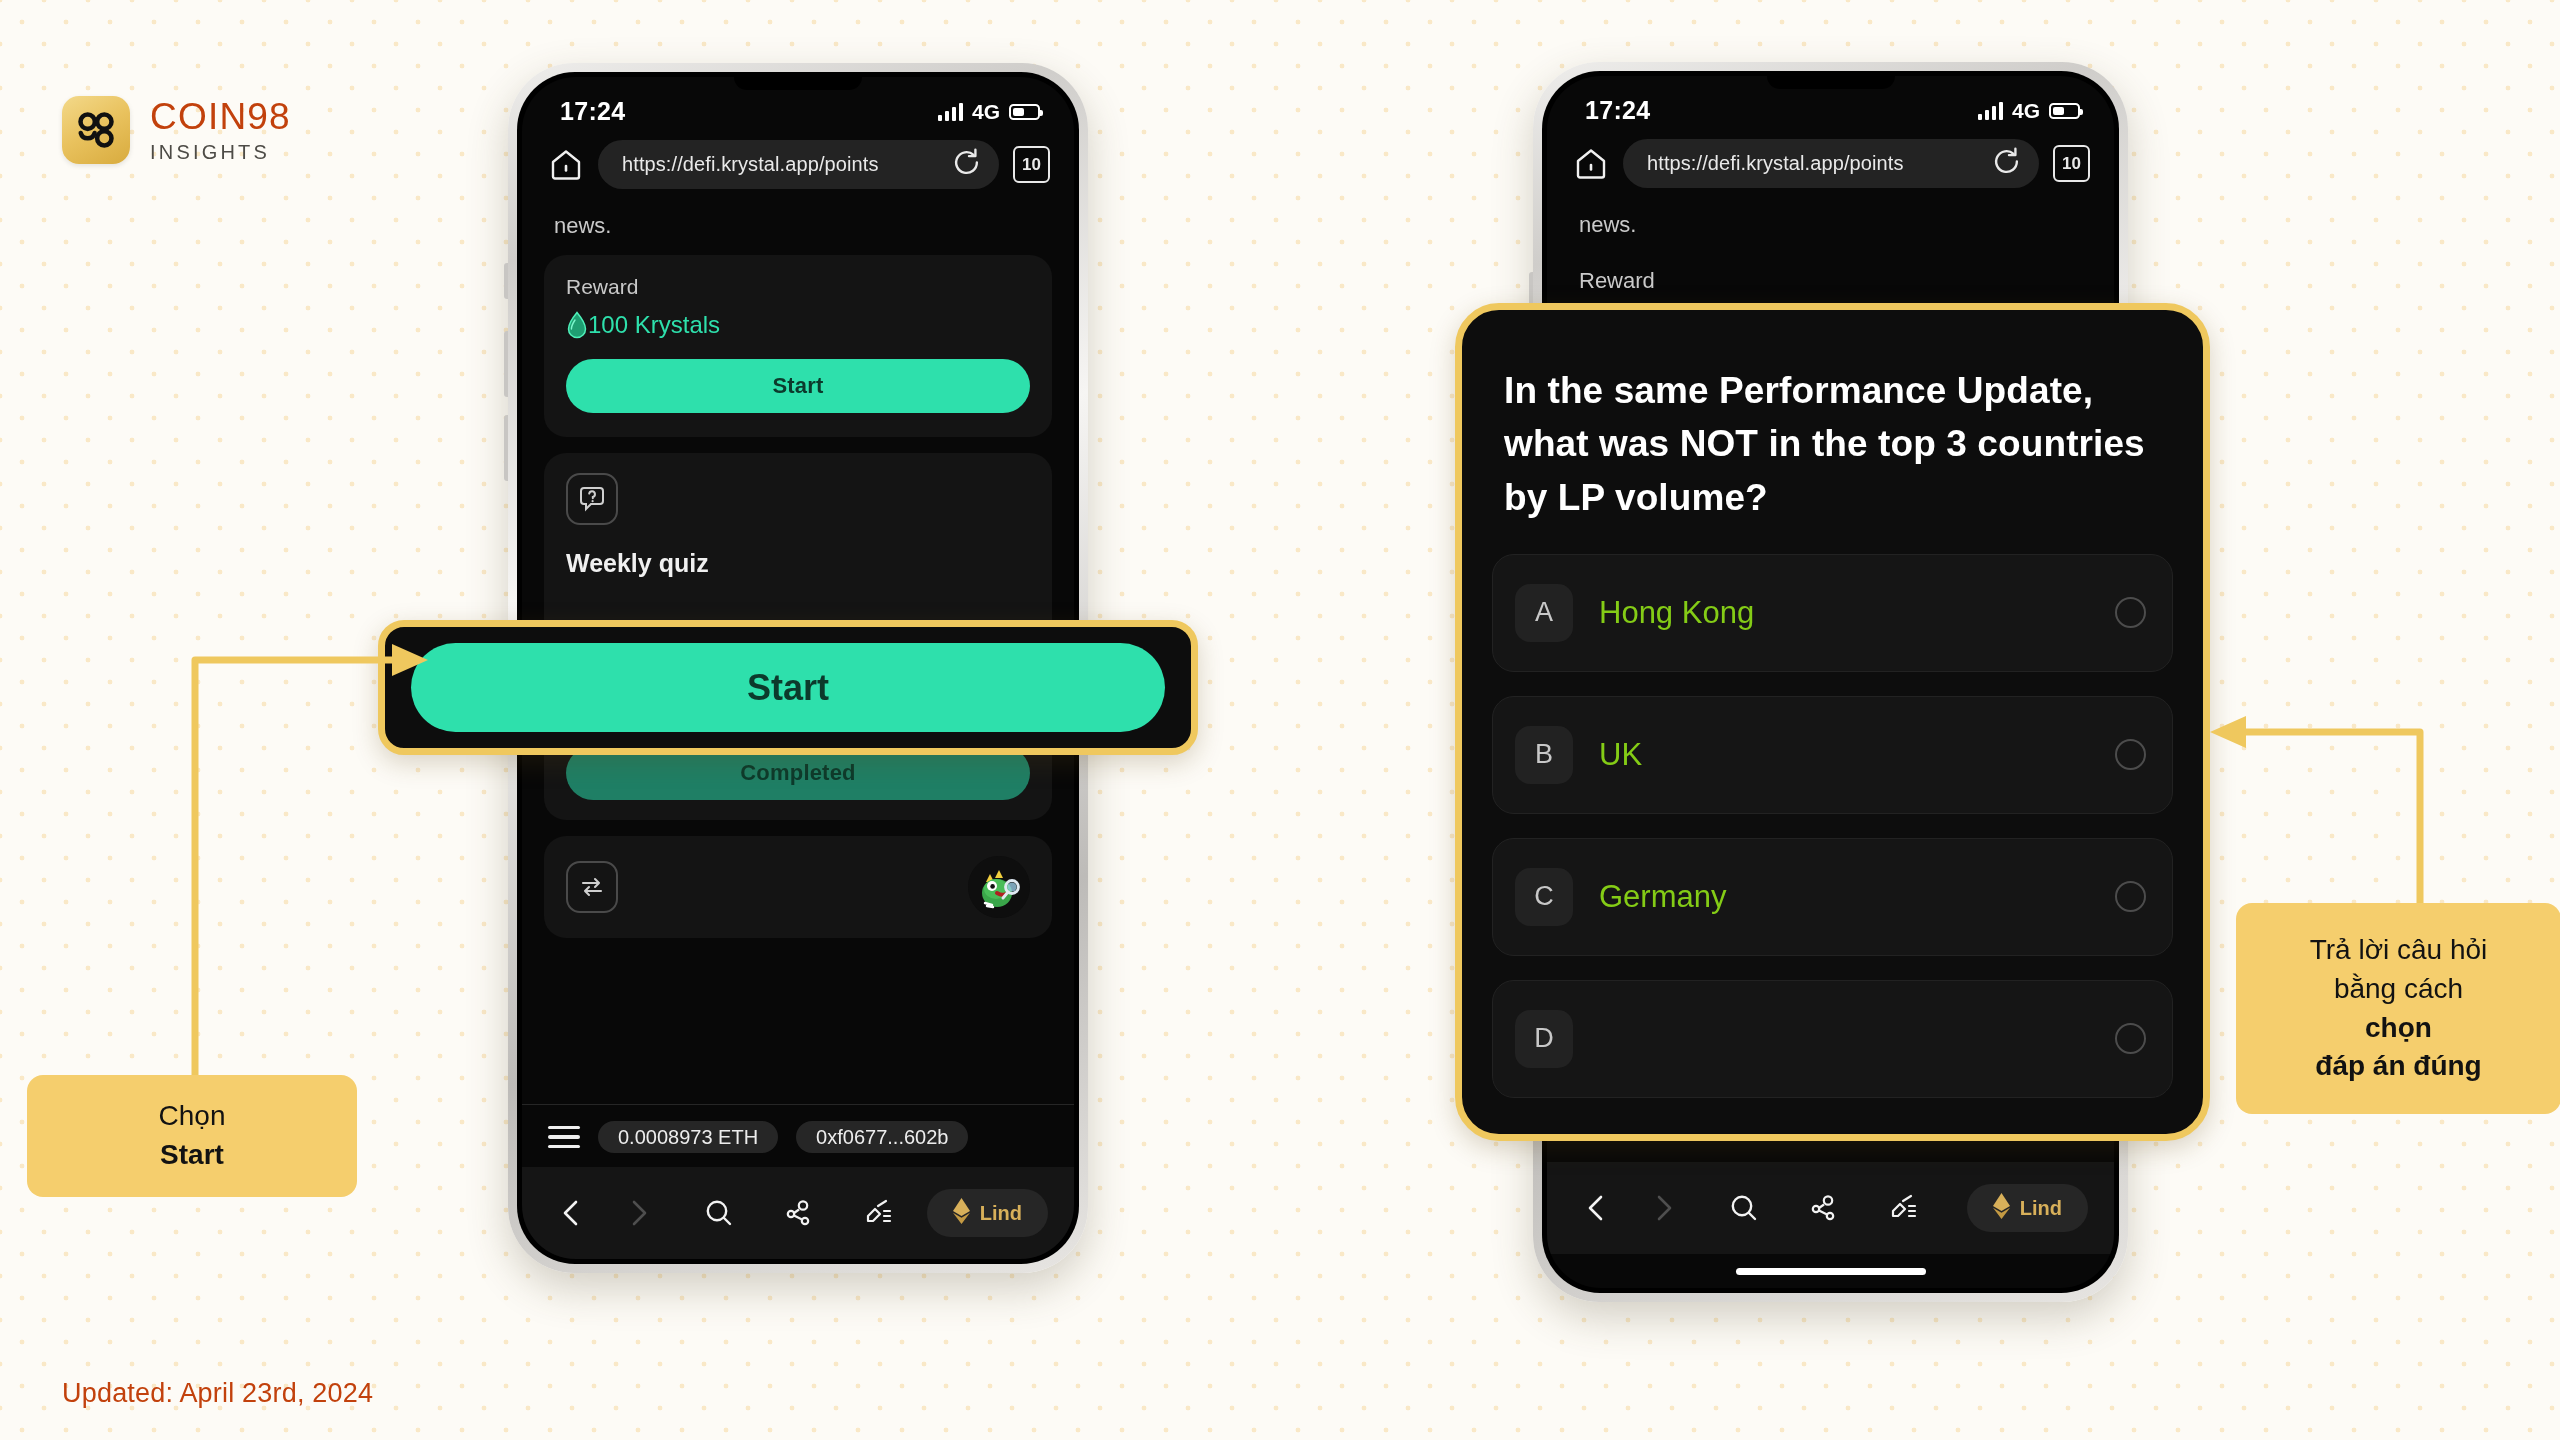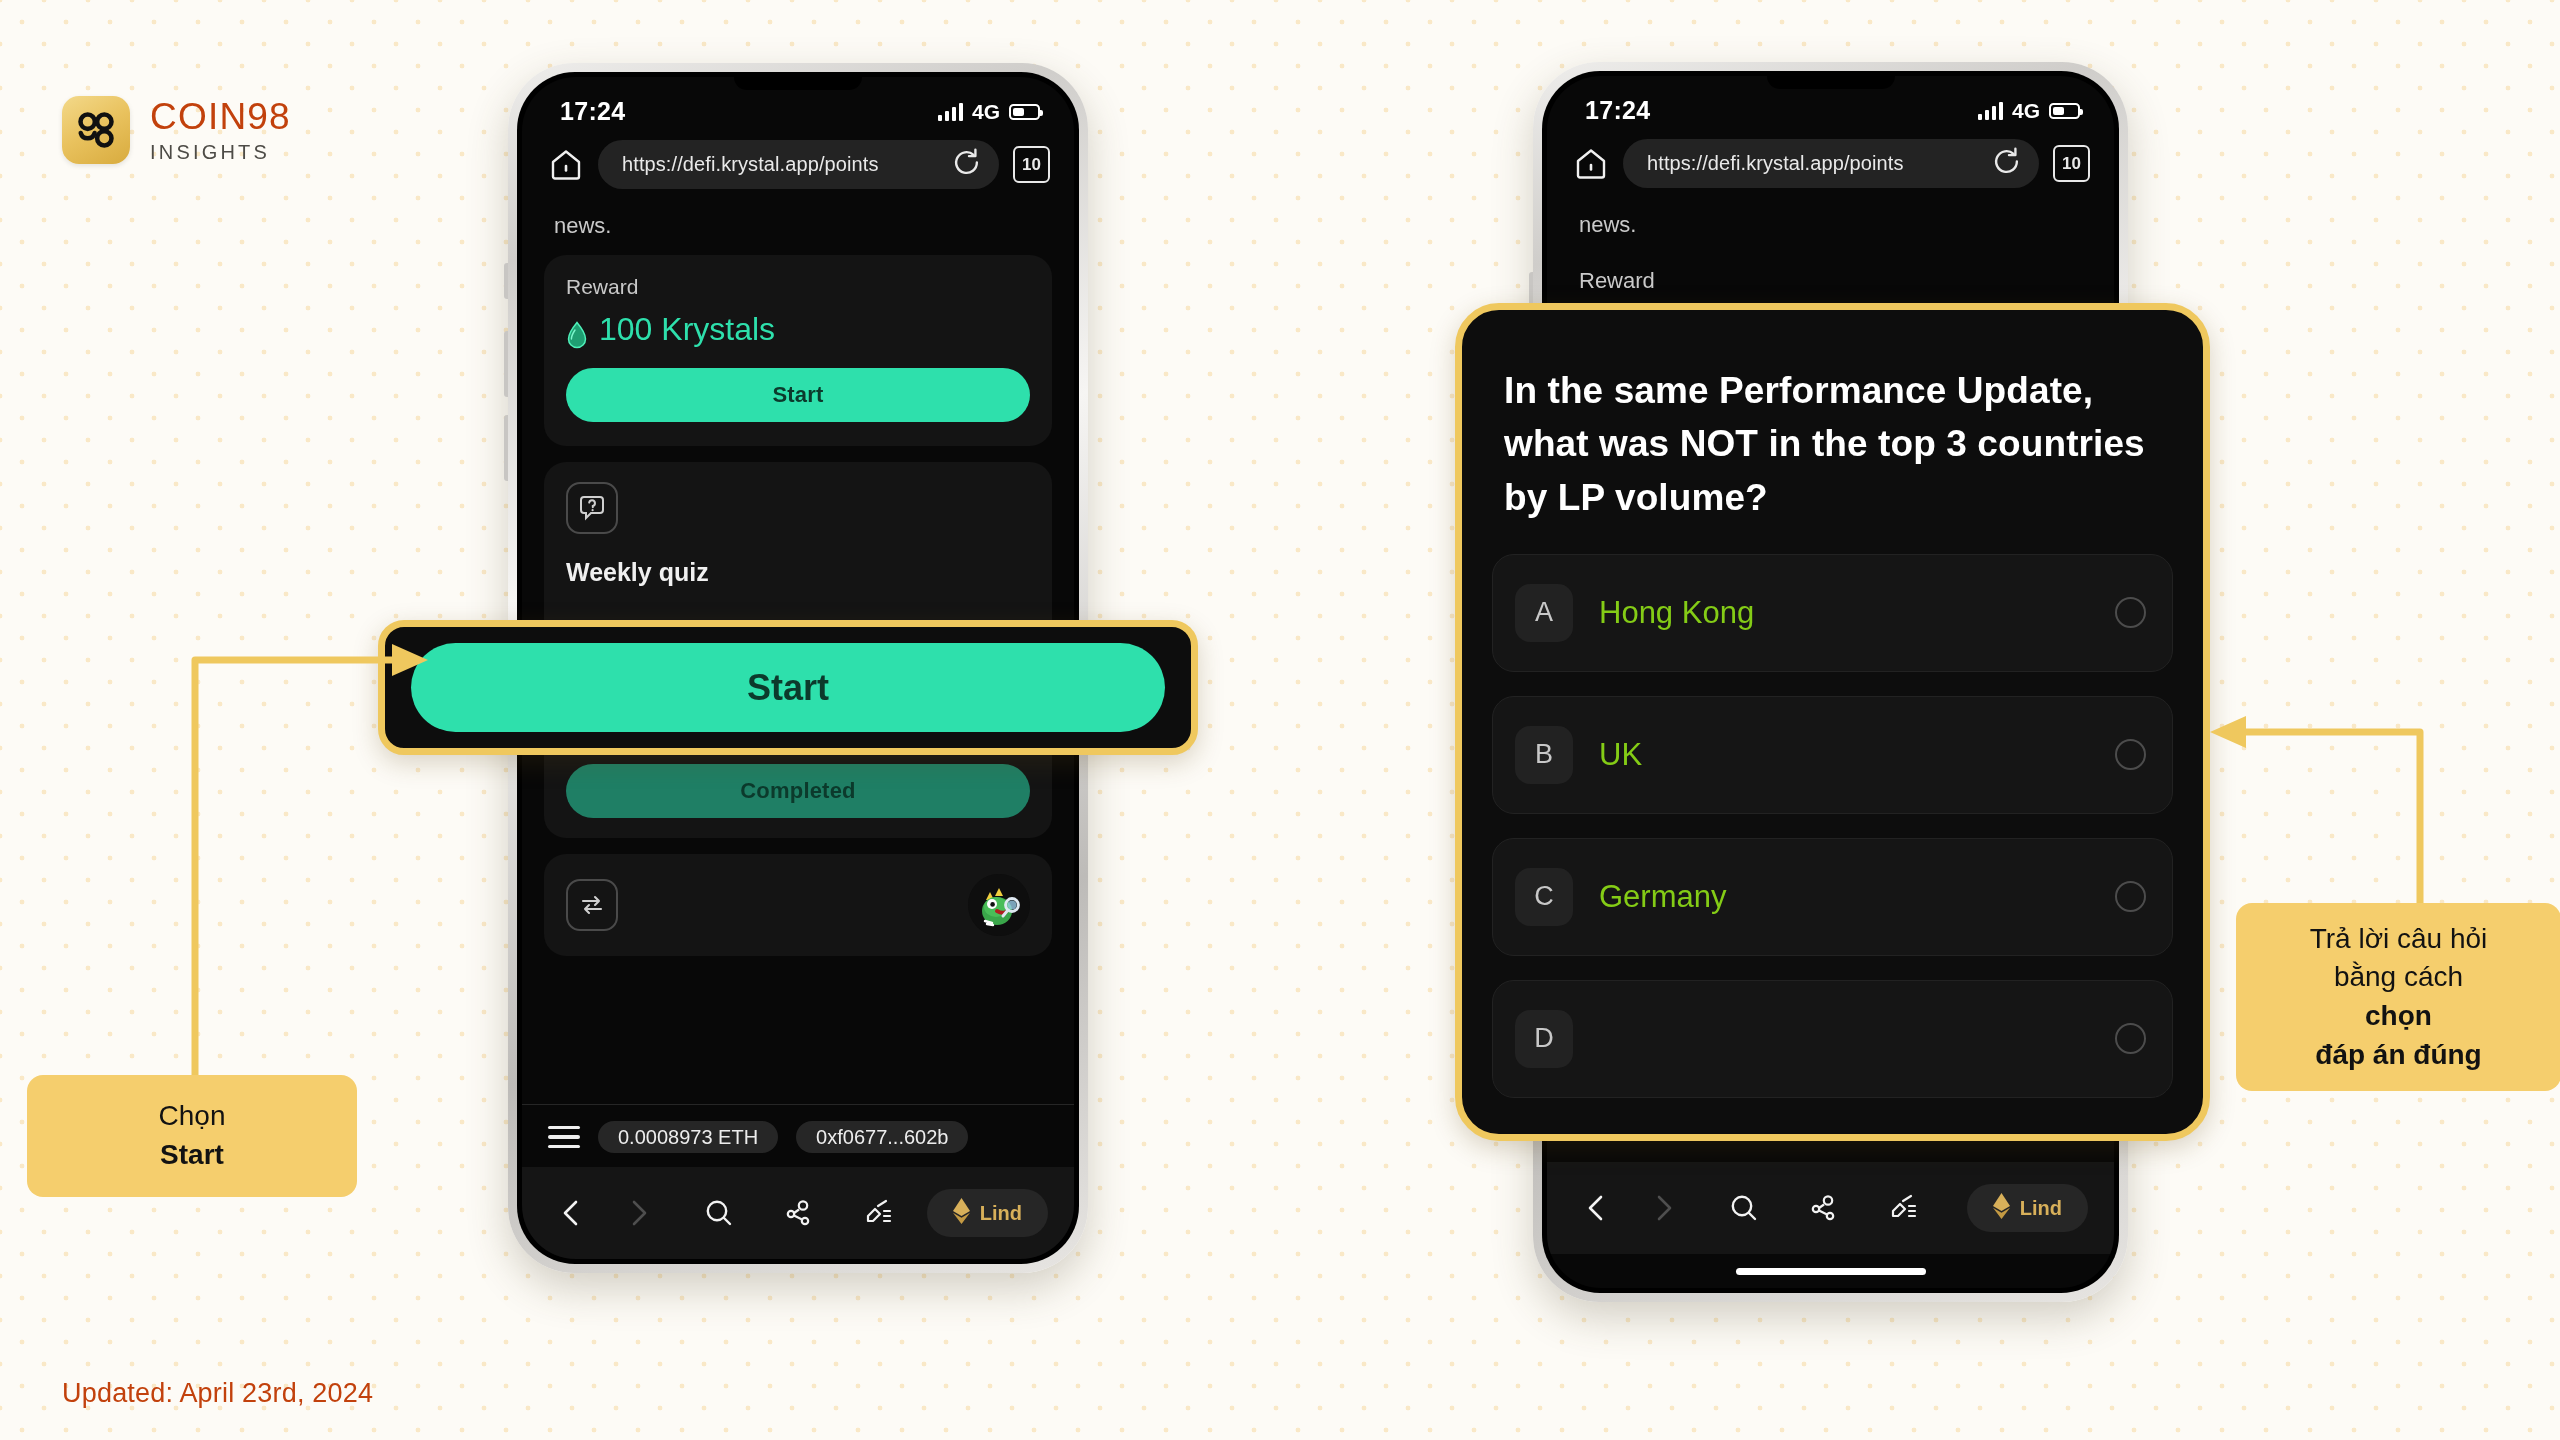--- a/index.html
+++ b/index.html
@@ -80,21 +80,21 @@
   .tabcount{
     width:37px;height:37px;border:2.3px solid #e8e8e8;border-radius:6px;flex:none;
     display:flex;align-items:center;justify-content:center;font-size:17px;color:#e8e8e8;font-weight:600;
   }
 
   
   .pagebody{position:relative;padding:0 22px;color:#fff;}
   .newsline{font-size:22px;color:#c9c9c9;padding:10px 8px 0 10px;}
   .card{background:#141414;border-radius:22px;margin-top:16px;padding:20px 22px 24px;}
   .lbl{font-size:21px;color:#c9c9c9;margin-bottom:12px;}
-  .kry{display:flex;align-items:flex-end;gap:11px;font-size:32px;color:#2ee0ac;font-weight:500;}
+  .kry{display:flex;align-items:flex-start;font-size:24px;color:#2ee0ac;font-weight:500;}
   .drop{width:22px;height:28px;flex:none;}
   .btn{
     margin-top:20px;height:54px;border-radius:28px;display:flex;align-items:center;
     justify-content:center;font-size:22px;font-weight:700;letter-spacing:.2px;
   }
   .btn.primary{background:#2ee0ac;color:#0c3a2c;}
   .btn.done{background:#1f7f65;color:#0c3a2c;}
   .qico{
     width:52px;height:52px;border:2.2px solid #4a4a4a;border-radius:14px;
     display:flex;align-items:center;justify-content:center;
@@ -158,21 +158,21 @@
   .opttext{margin-left:26px;font-size:31px;color:#84cc16;}
   .optradio{margin-left:auto;width:31px;height:31px;border:2.4px solid #4c4c4c;border-radius:50%;flex:none;}
 
   
   .note{
     position:absolute;background:#f5ce6d;border-radius:16px;z-index:50;
     display:flex;flex-direction:column;align-items:center;justify-content:center;
     color:#121212;text-align:center;line-height:1.38;
   }
   #note-left{left:27px;top:1075px;width:330px;height:122px;font-size:28px;}
-  #note-right{left:2236px;top:903px;width:325px;height:188px;font-size:28px;padding:10px 16px;}
+  #note-right{left:2236px;top:903px;width:325px;height:211px;font-size:28px;padding:10px 16px;}
   .note b{font-weight:700;}
   .conn{position:absolute;z-index:45;}
 </style>
 </head>
 <body>
 
 <div class="stage">
 
   <div id="logo">
     <div class="mark">

